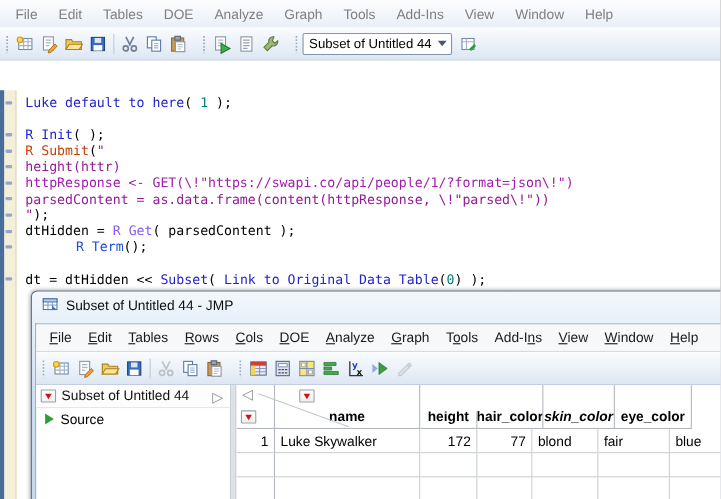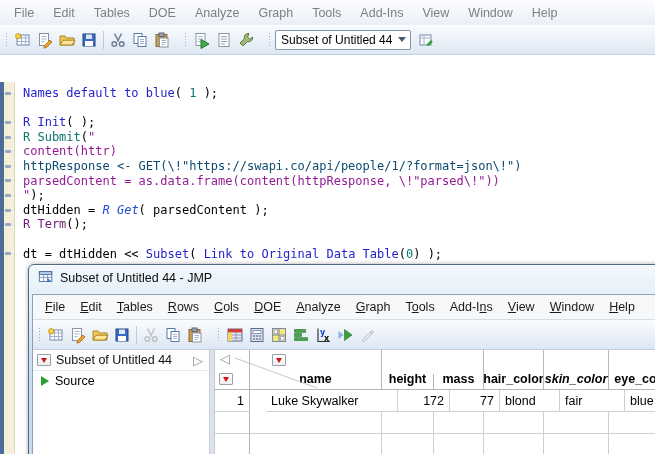--- a/index.html
+++ b/index.html
@@ -240,30 +240,30 @@
           </div>
           <div class="gut-line">
             <span class="gut-mark"></span>
           </div>
           <div class="gut-line"></div>
           <div class="gut-line">
             <span class="gut-mark"></span>
           </div>
         </div>
       <div class="code">
-          <div class="code-line"><span style="color: rgb(35, 35, 204);">Names default to blue</span><span style="color: rgb(0, 0, 0);">( </span><span style="color: rgb(0, 122, 122);">1</span><span style="color: rgb(0, 0, 0);"> );</span></div>
+          <div class="code-line"><span style="color: rgb(35, 35, 204);">Luke default to here</span><span style="color: rgb(0, 0, 0);">( </span><span style="color: rgb(0, 122, 122);">1</span><span style="color: rgb(0, 0, 0);"> );</span></div>
           <div class="code-line">&nbsp;</div>
           <div class="code-line"><span style="color: rgb(35, 35, 204);">R Init</span><span style="color: rgb(0, 0, 0);">( );</span></div>
-          <div class="code-line"><span style="color: #0f766e;">R Submit</span><span style="color: rgb(0, 0, 0);">(</span><span style="color: rgb(148, 27, 149);">"</span></div>
-          <div class="code-line"><span style="color: rgb(148, 27, 149);">content(httr)</span></div>
-          <div class="code-line"><span style="color: #0c4a6e;">httpResponse &lt;- GET(\!"https://swapi.co/api/people/1/?format=json\!")</span></div>
+          <div class="code-line"><span style="color: #c2410c;">R Submit</span><span style="color: rgb(0, 0, 0);">(</span><span style="color: rgb(148, 27, 149);">"</span></div>
+          <div class="code-line"><span style="color: rgb(148, 27, 149);">height(httr)</span></div>
+          <div class="code-line"><span style="color: #a21caf;">httpResponse &lt;- GET(\!"https://swapi.co/api/people/1/?format=json\!")</span></div>
           <div class="code-line"><span style="color: rgb(148, 27, 149);">parsedContent = as.data.frame(content(httpResponse, \!"parsed\!"))</span></div>
           <div class="code-line"><span style="color: rgb(148, 27, 149);">"</span><span style="color: rgb(0, 0, 0);">);</span></div>
-          <div class="code-line"><span style="color: rgb(0, 0, 0);">dtHidden = </span><span style="color: #1d4ed8; font-style: italic;">R Get</span><span style="color: rgb(0, 0, 0);">( parsedContent );</span></div>
-          <div class="code-line"><span style="color: #701a75;">R Term</span><span style="color: rgb(0, 0, 0);">();</span></div>
+          <div class="code-line"><span style="color: rgb(0, 0, 0);">dtHidden = </span><span style="color: #8b5cf6;">R Get</span><span style="color: rgb(0, 0, 0);">( parsedContent );</span></div>
+          <div class="code-line"><span style="color: #1d4ed8; margin-left: 46px;">R Term</span><span style="color: rgb(0, 0, 0);">();</span></div>
           <div class="code-line">&nbsp;</div>
           <div class="code-line"><span style="color: rgb(0, 0, 0);">dt = dtHidden &lt;&lt; </span><span style="color: rgb(35, 35, 204);">Subset</span><span style="color: rgb(0, 0, 0);">( </span><span style="color: rgb(35, 35, 204);">Link to Original Data Table</span><span style="color: rgb(0, 0, 0);">(</span><span style="color: rgb(0, 122, 122);">0</span><span style="color: rgb(0, 0, 0);">) );</span></div>
         </div>
     </div>
   </div>
 
   <div class="w2">
     <div class="w2-titlebar">
       <span>
         <svg viewBox="0 0 18 18" width="16" height="16">
@@ -415,41 +415,40 @@
         </div>
 
         <div class="vsplit"></div>
 
         <div class="grid">
           <div class="grid-header">
             <div class="corner"></div>
 
             <div class="th" style="width: 132px;">name</div>
               <div class="th" style="width: 52px; margin-top: 24px;">height</div>
-              <div class="th" style="width: 50px;">mass</div>
               <div class="th" style="width: 60px;">hair_color</div>
               <div class="th" style="width: 65px; font-style: italic;">skin_color</div>
               <div class="th" style="width: 70px;">eye_color</div>
               <div class="hdr-overlay">
               <span class="abs col-collapse" style="left:5px;top:2px;">◁</span>
               <span class="abs rtri-btn" style="left:57px;top:4px;">
                   <span class="rtri"></span>
                 </span>
               <span class="abs rtri-btn" style="left:4px;top:23px;">
                   <span class="rtri"></span>
                 </span>
               <svg class="abs" style="left:0;top:0;" width="110" height="40">
                   <line x1="20" y1="8" x2="102" y2="38" stroke="#c3c7cd" stroke-width="1"></line>
                 </svg>
             </div>
           </div>
           <div class="grid-body">
               <div class="tr">
                 <div class="row-num">1</div>
-                <div class="td" style="width: 132px; margin-left: 16px;">Luke Skywalker</div>
+                <div class="td" style="width: 132px;">Luke Skywalker</div>
                 <div class="td r" style="width: 52px;">172</div>
                 <div class="td r" style="width: 50px;">77</div>
                 <div class="td" style="width: 60px;">blond</div>
                 <div class="td" style="width: 65px;">fair</div>
                 <div class="td" style="width: 70px;">blue</div>
               </div>
               <div class="tr">
                 <div class="row-num"></div>
                 <div class="td" style="width: 132px;"></div>
                 <div class="td r" style="width: 52px;"></div>

